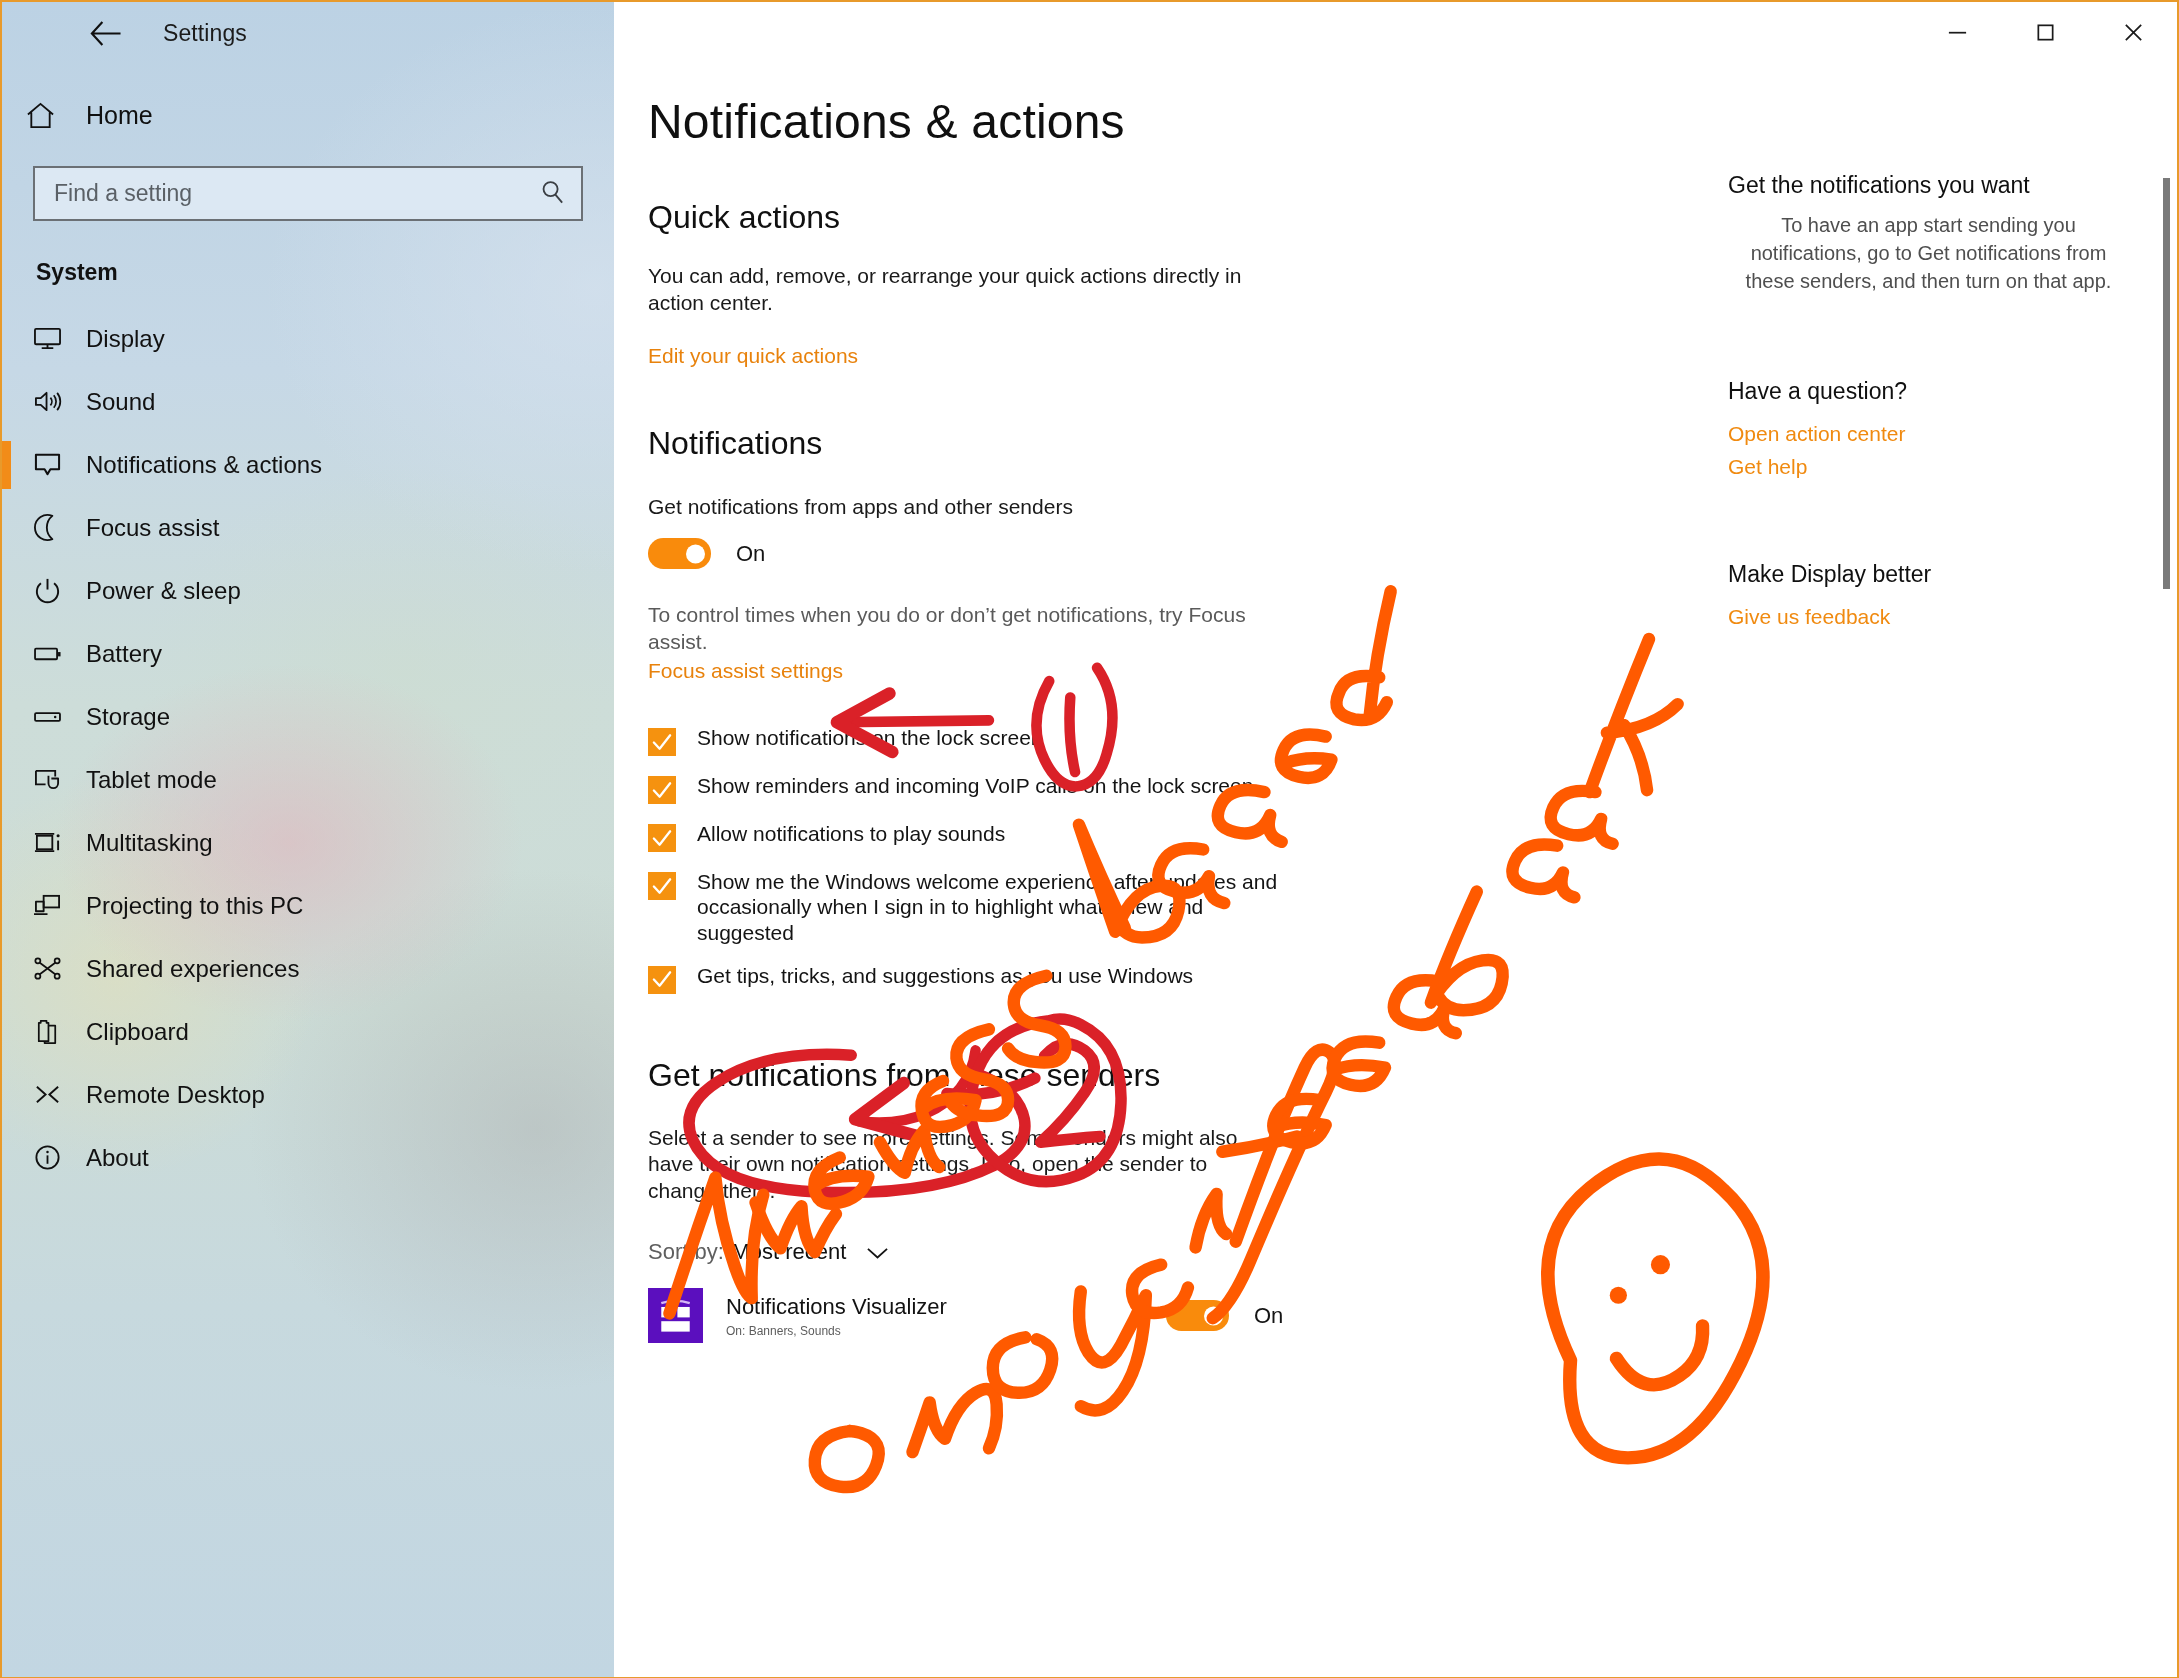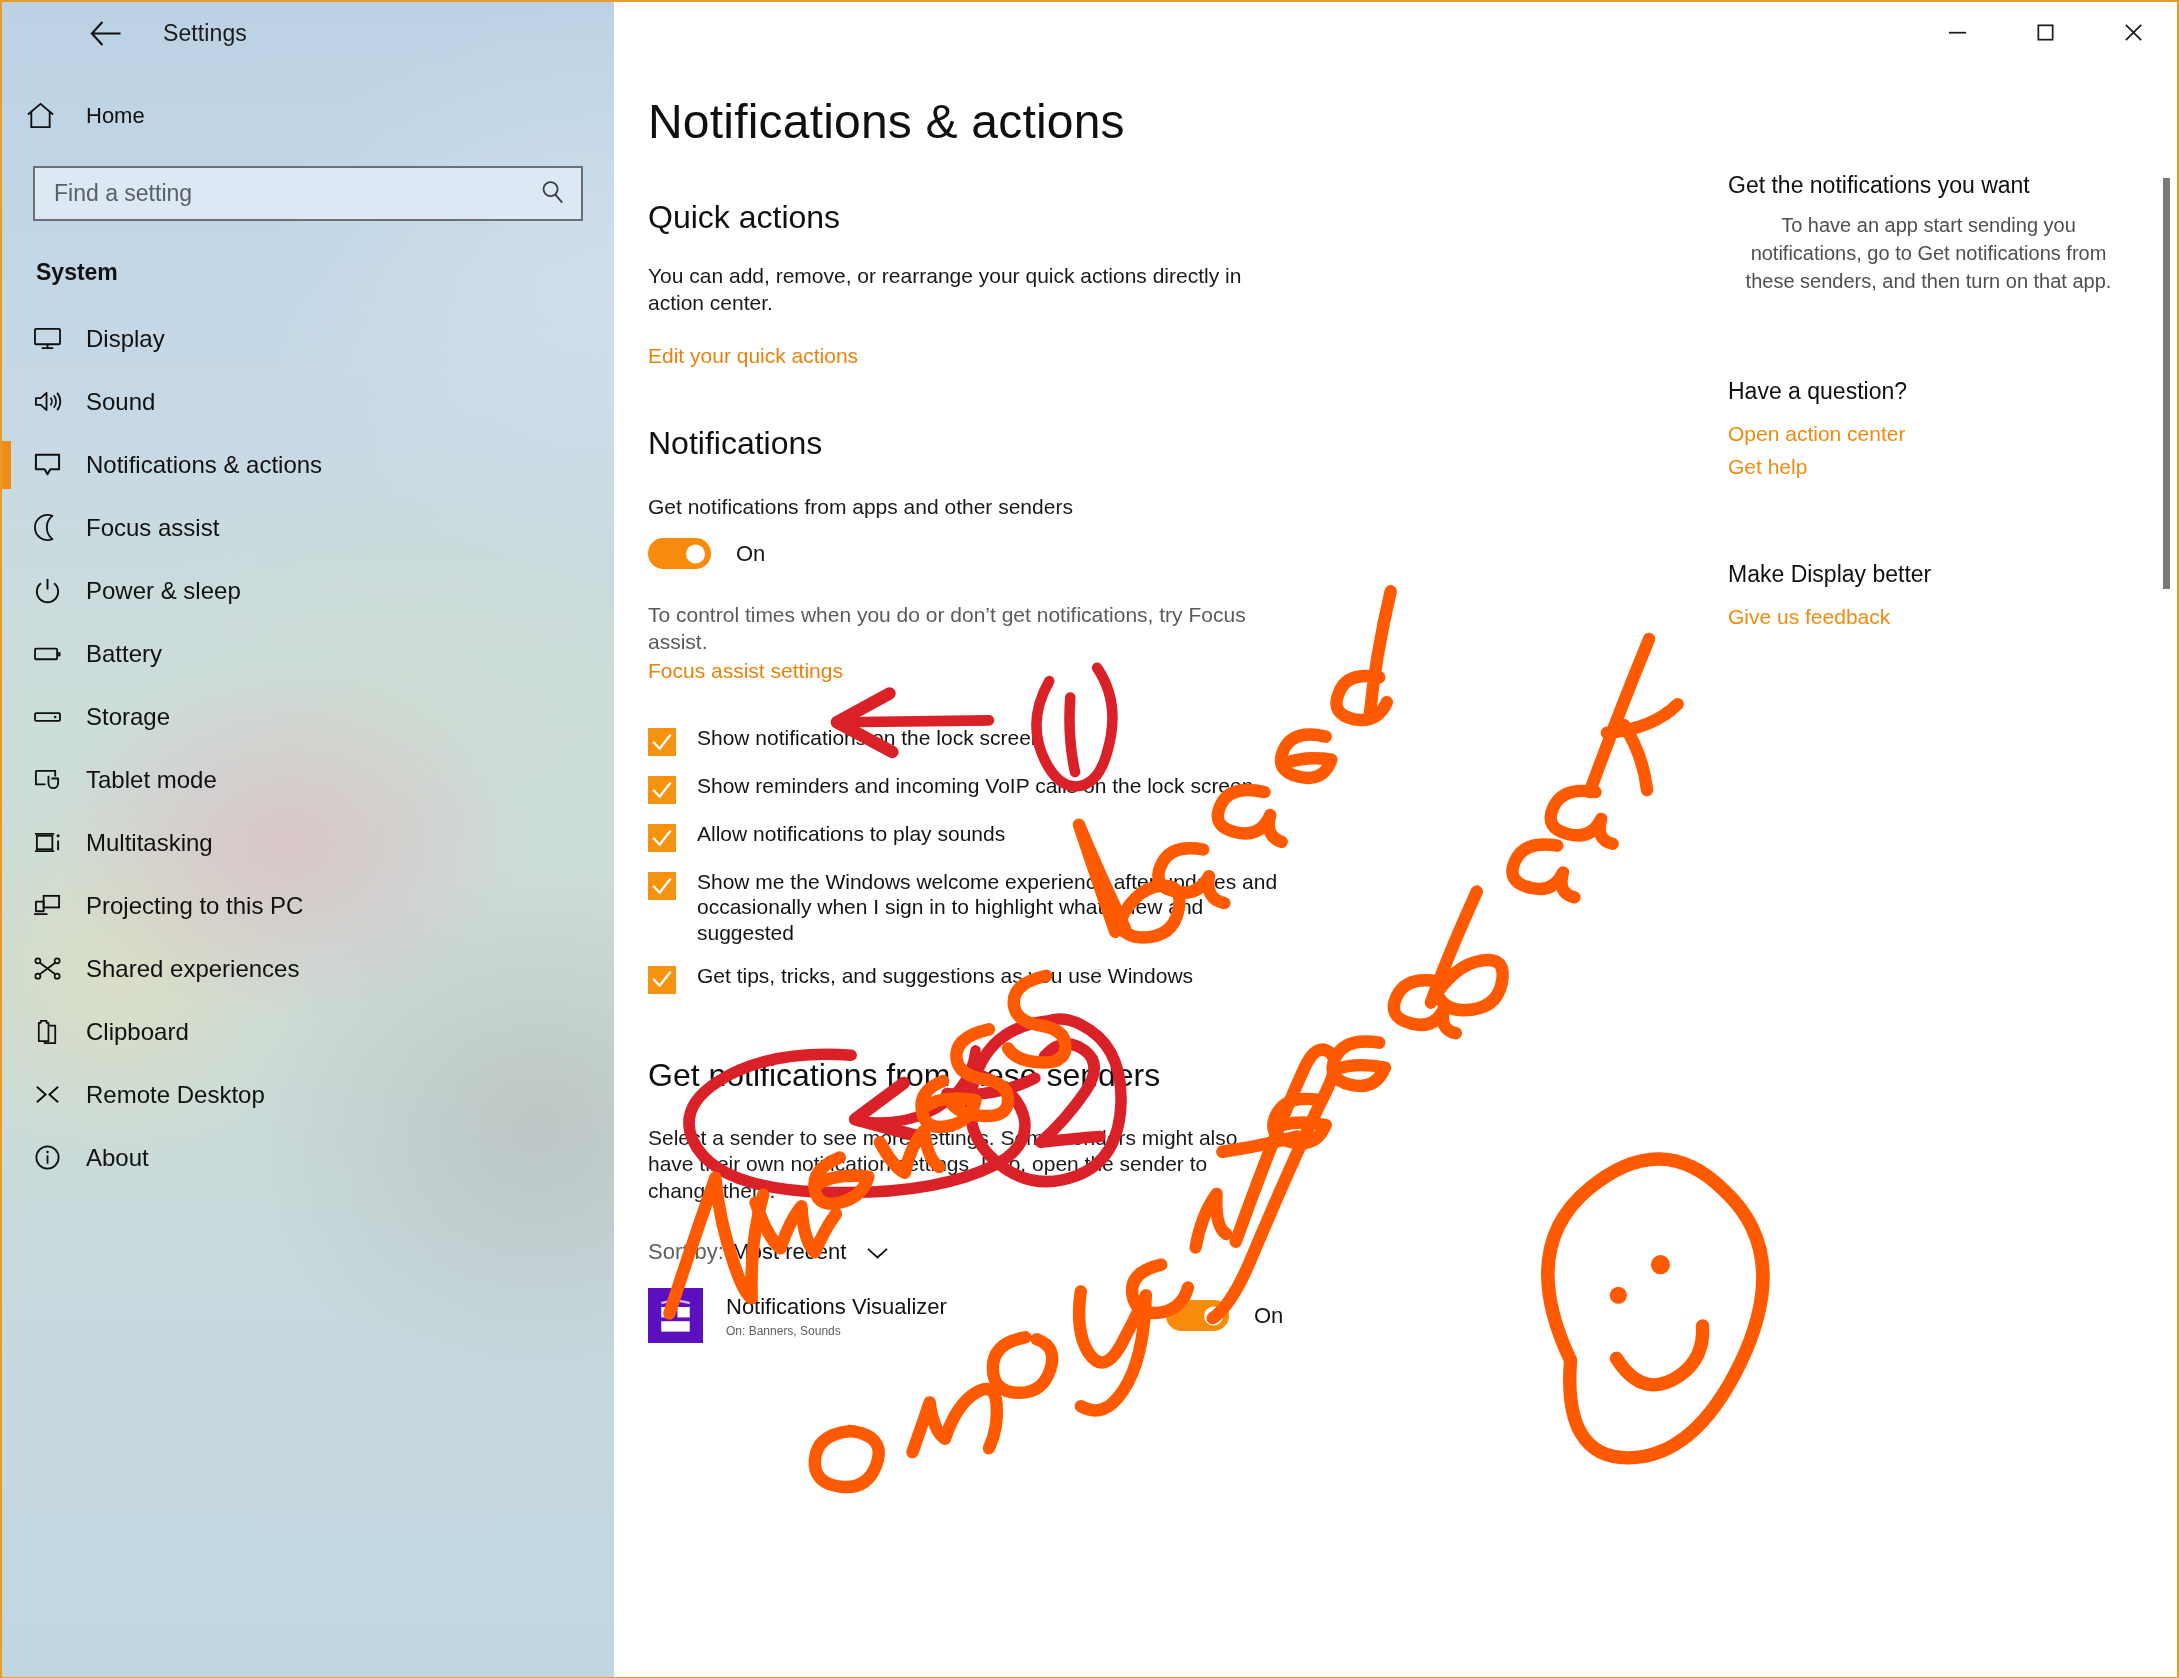--- a/index.html
+++ b/index.html
@@ -62,21 +62,21 @@
 
   .nav-home {
     display: flex;
     align-items: center;
     height: 59px;
     padding-left: 23px;
     margin-top: 21px;
     cursor: pointer;
   }
   .nav-home .ic { width: 44px; display:flex; align-items:center; justify-content:flex-start;}
-  .nav-home .lbl { font-size: 22px; color: #101010; margin-left: 17px; }
+  .nav-home .lbl { font-size: 25px; color: #101010; margin-left: 17px; }
 
   #search-wrap {
     margin: 21px 31px 0 31px;
     position: relative;
   }
   #search-box {
     width: 100%;
     height: 55px;
     box-sizing: border-box;
     border: 2.9px solid #6b7075;

